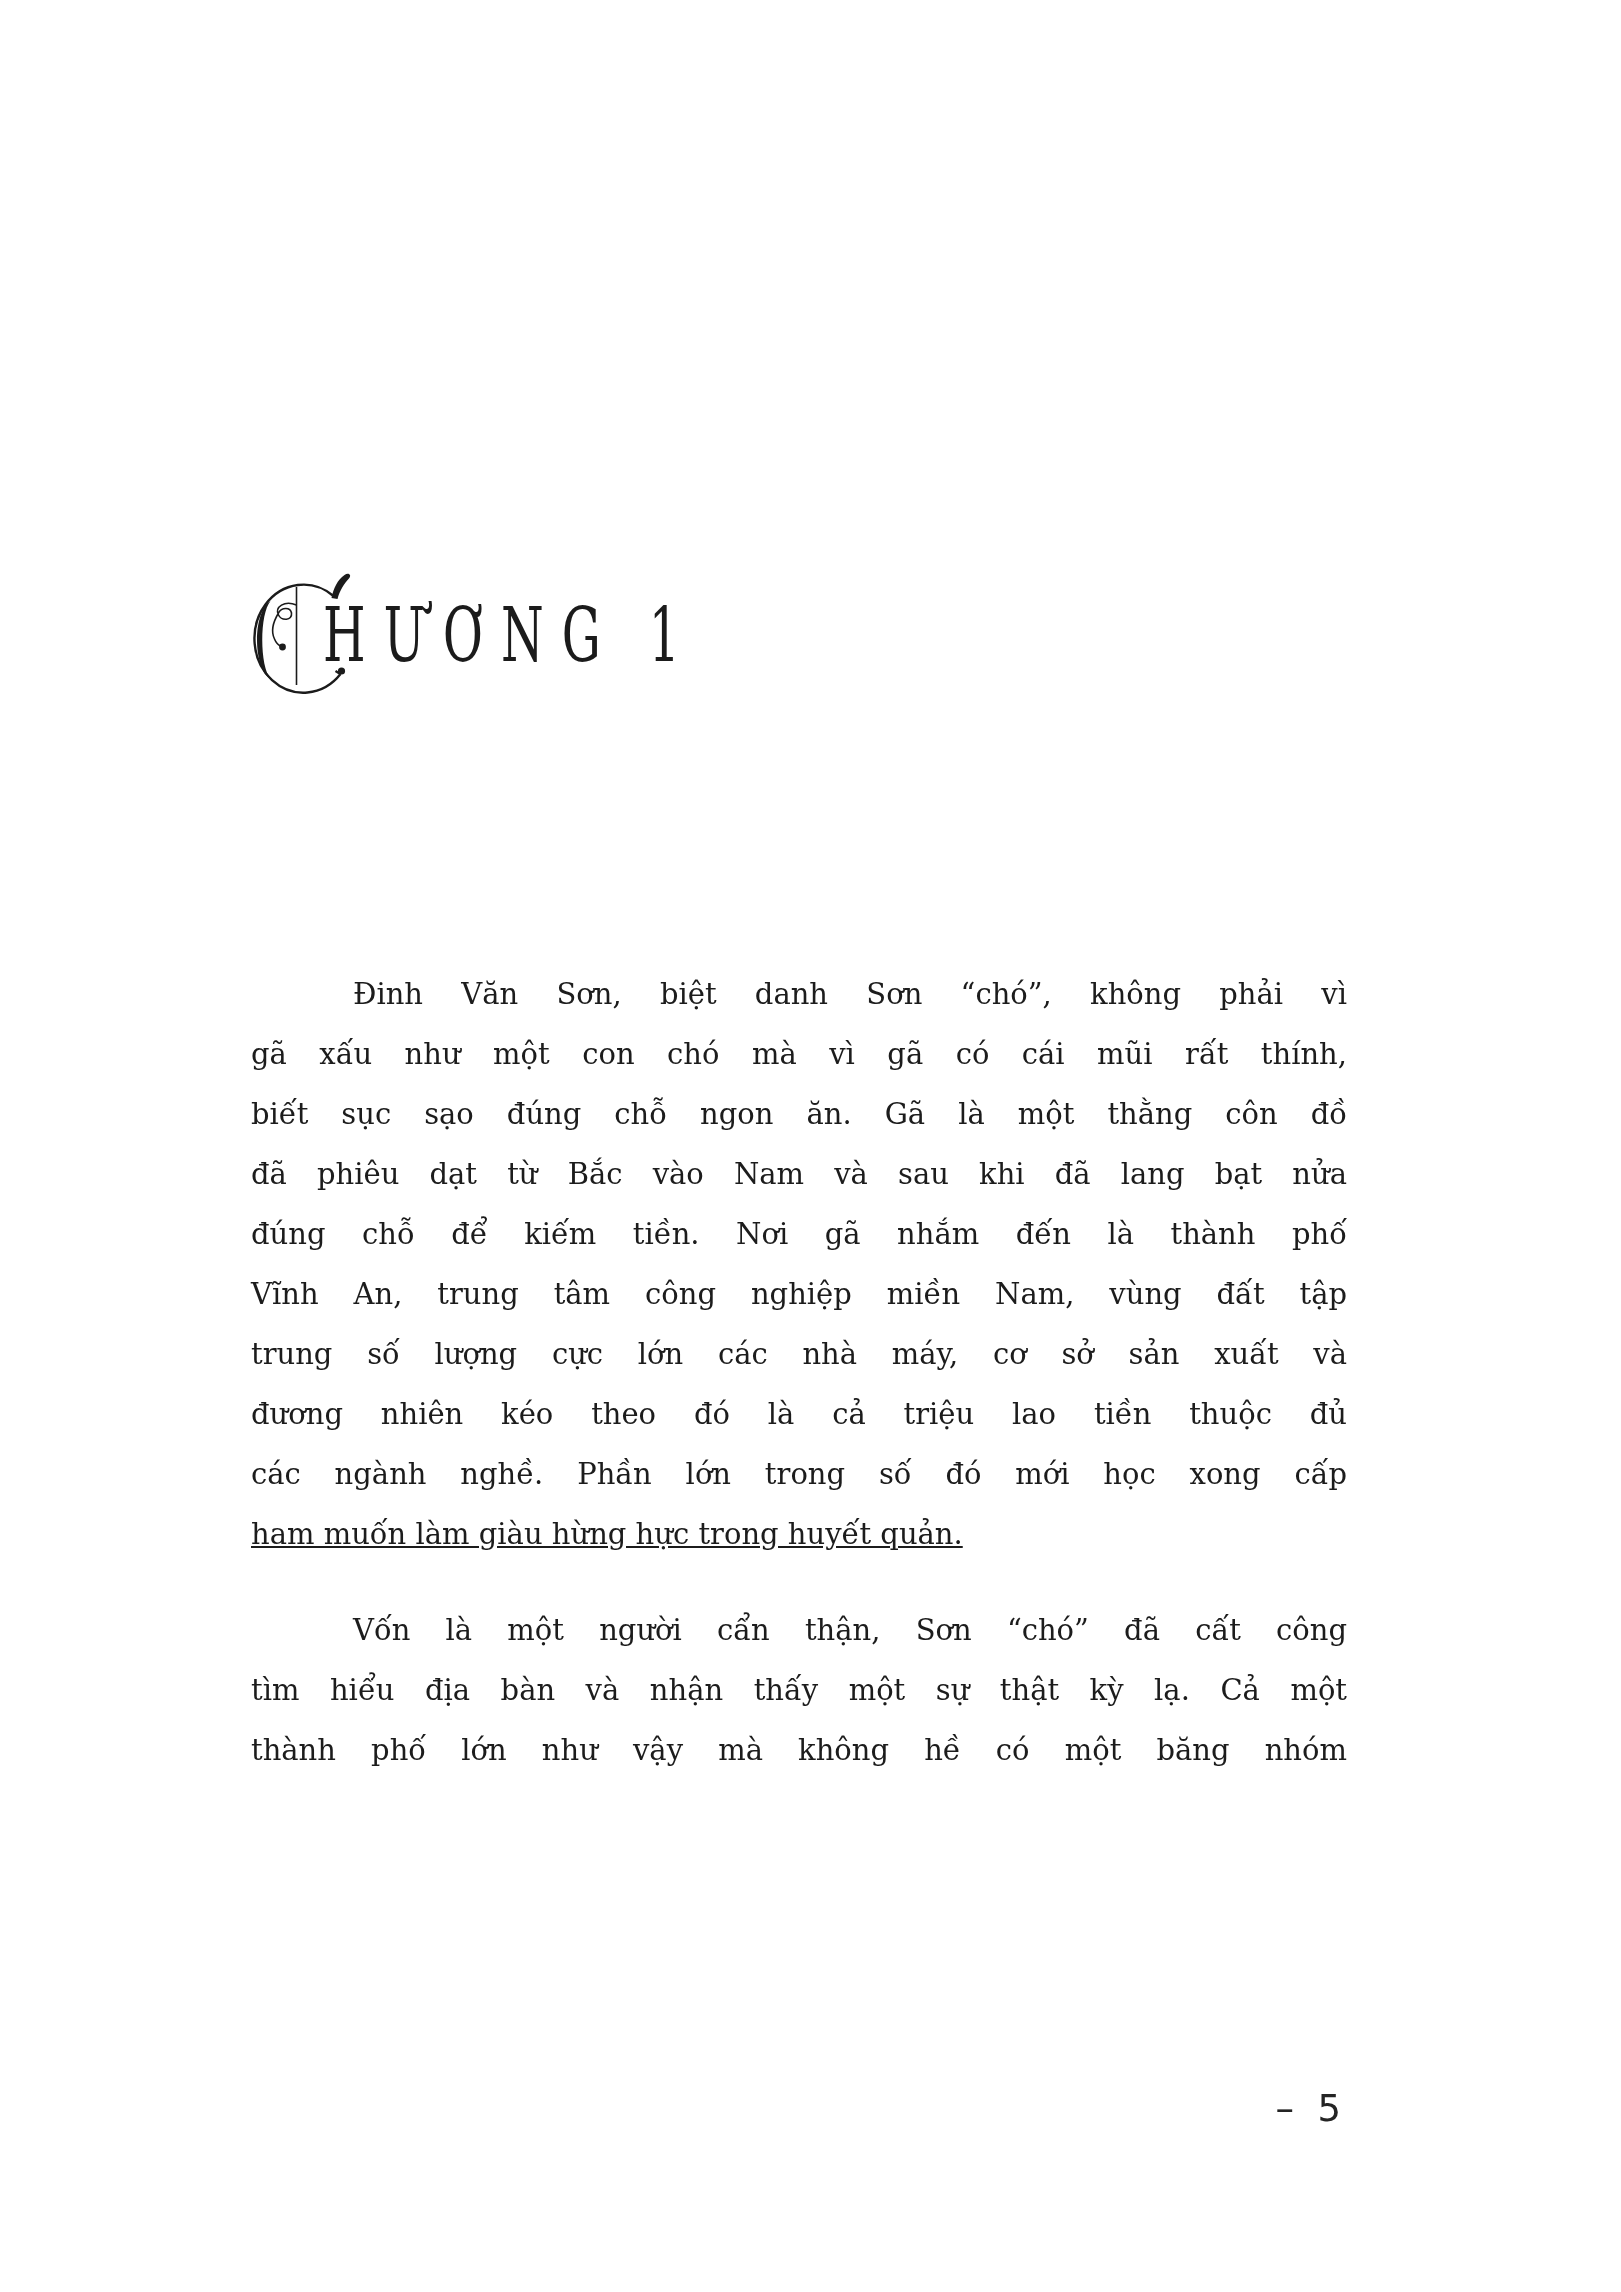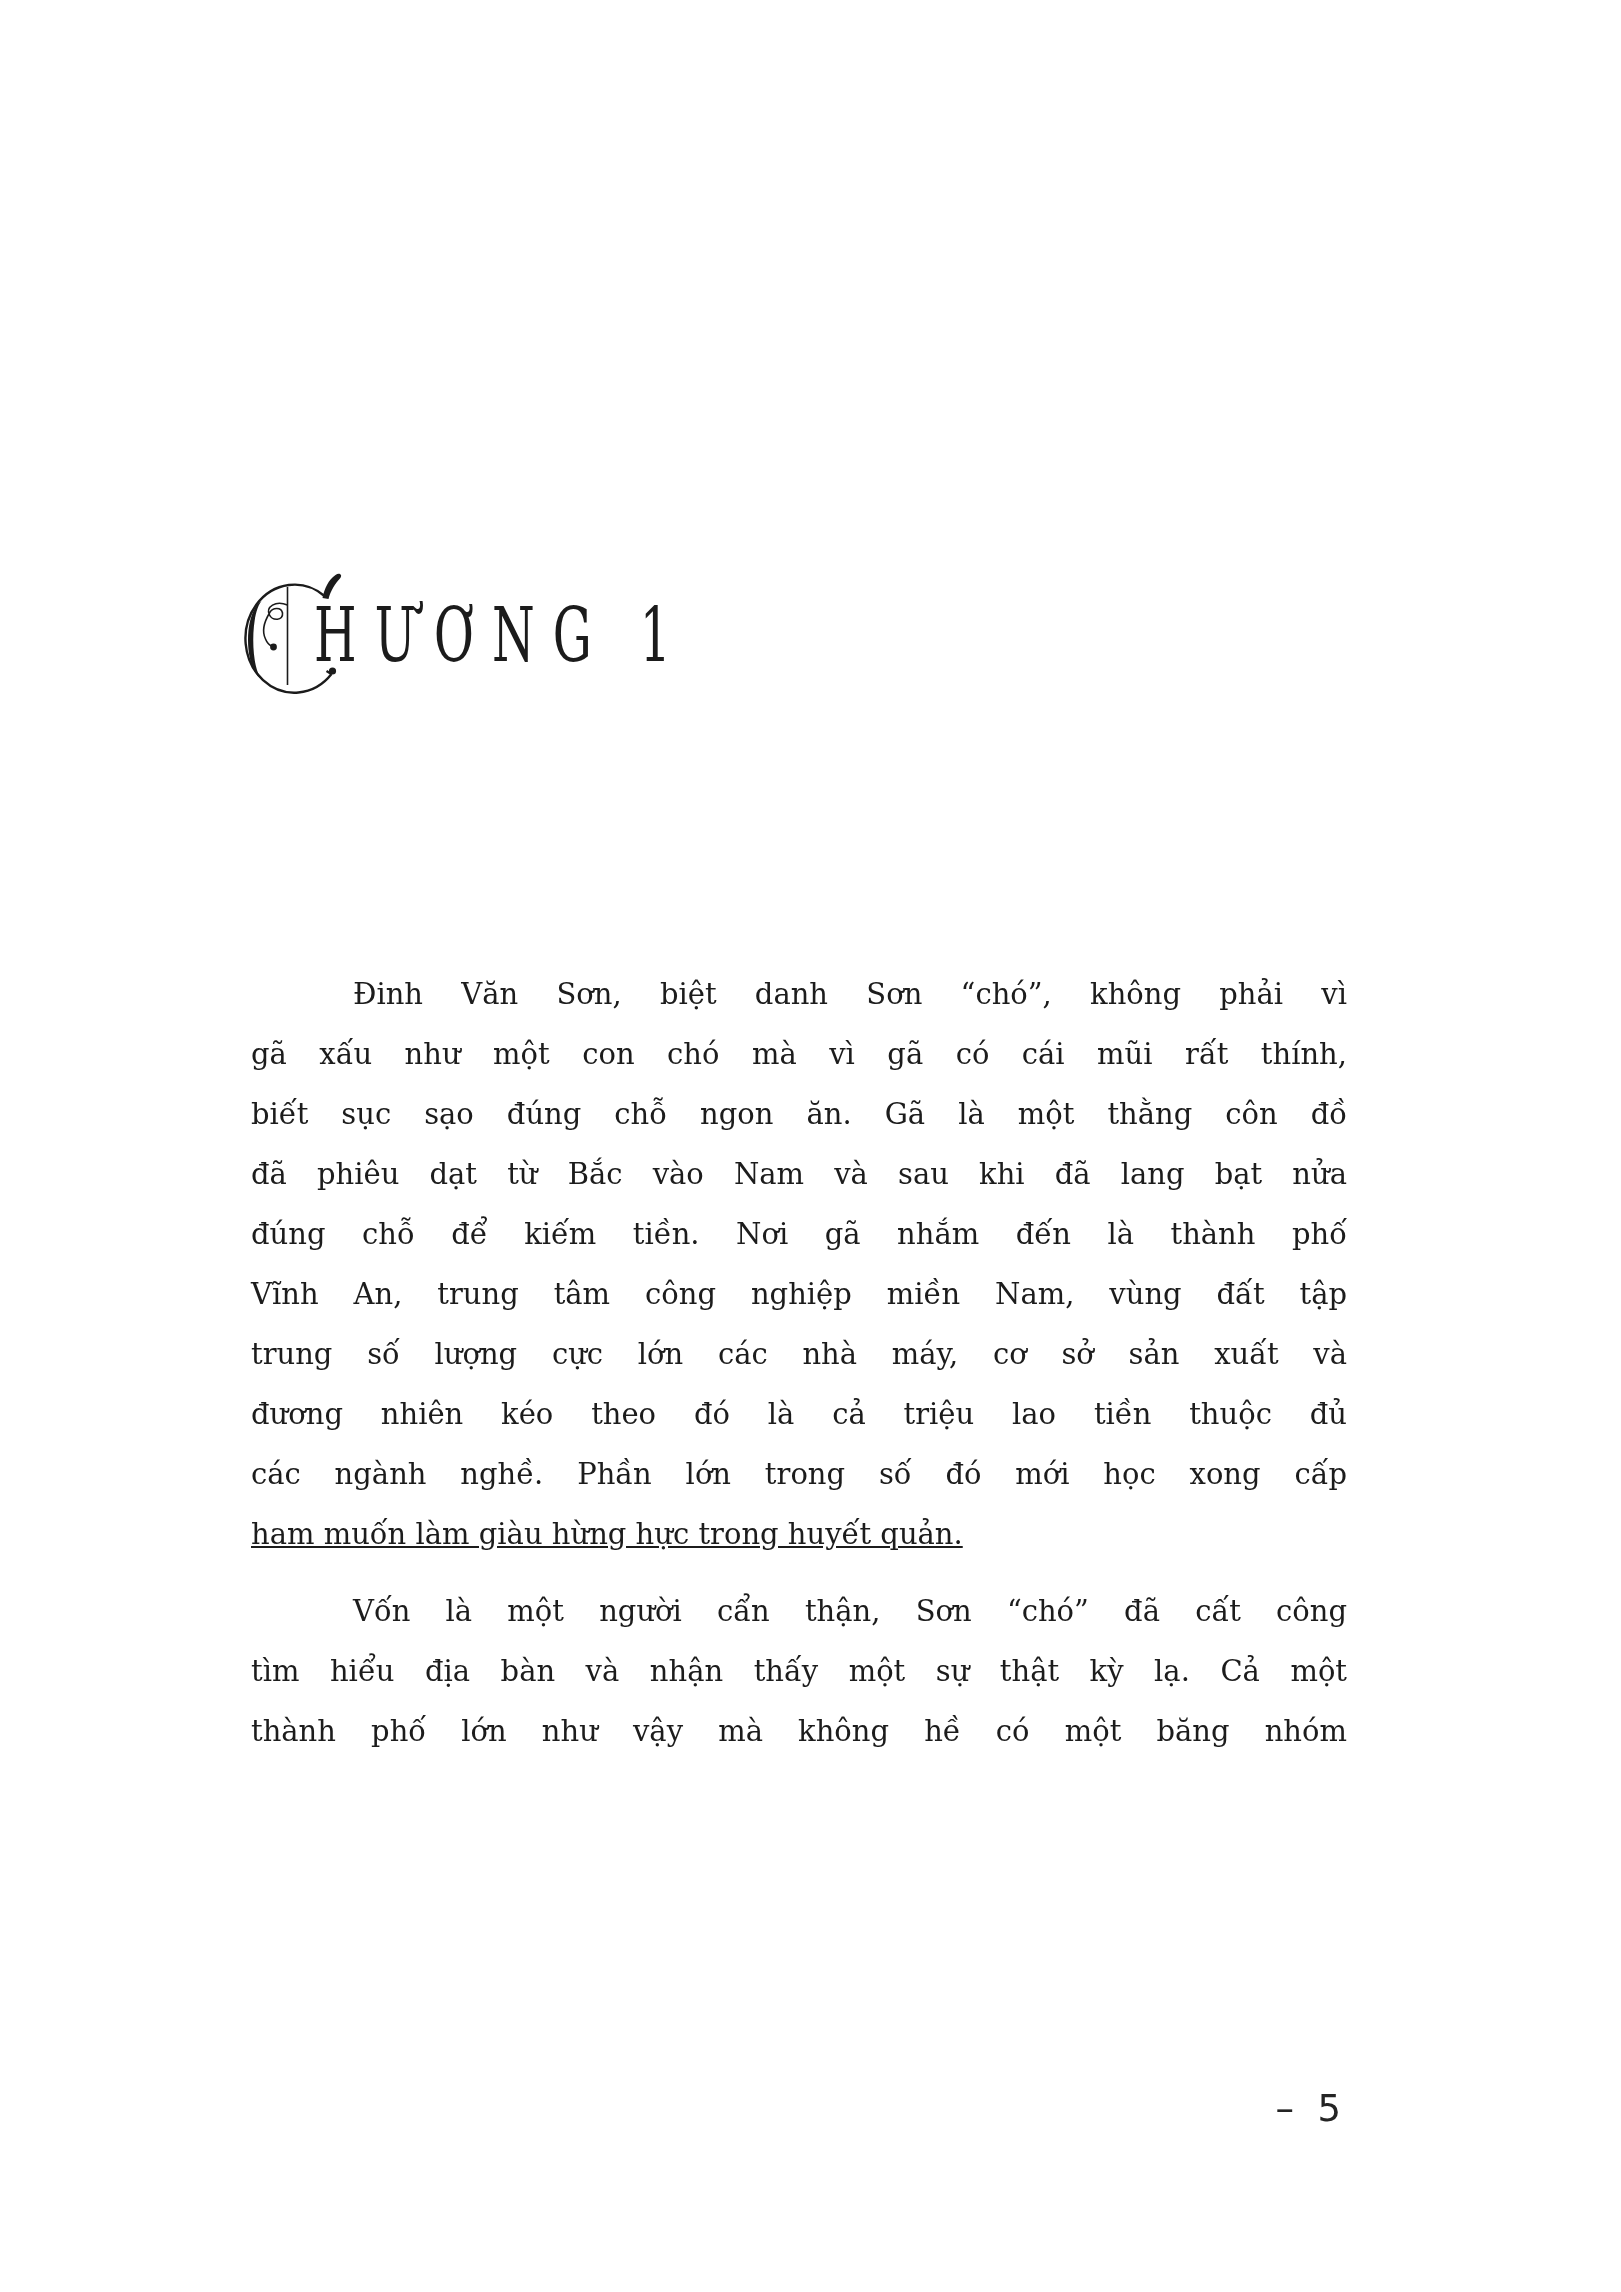--- a/index.html
+++ b/index.html
@@ -12,21 +12,21 @@
     margin: 0 auto;
     background: #ffffff;
     color: #1c1c1c;
     font-family: "DejaVu Serif", "Liberation Serif", serif;
     overflow: hidden;
   }
 
   
   .chapter-heading {
     position: absolute;
-    left: 236px;
+    left: 245px;
     top: 567px;
     width: 510px;
     height: 137px;
   }
   .ornament-c {
     position: absolute;
     left: 0;
     top: 0;
     width: 127px;
     height: 132px;
@@ -50,21 +50,21 @@
   .body-text {
     position: absolute;
     left: 251px;
     top: 964px;
     width: 1096px;
     font-size: 29px;
     line-height: 60px;
     color: #1c1c1c;
   }
   .paragraph { margin: 0; }
-  .paragraph + .paragraph { margin-top: 17px; }
+  .paragraph + .paragraph { margin-top: 36px; }
   .line {
     text-align: justify;
     text-align-last: justify;
     height: 60px;
     overflow: visible;
   }
   .line.first-line { text-indent: 102px; }
   .line.last-line { text-align-last: left; text-decoration: underline; }
 
   

